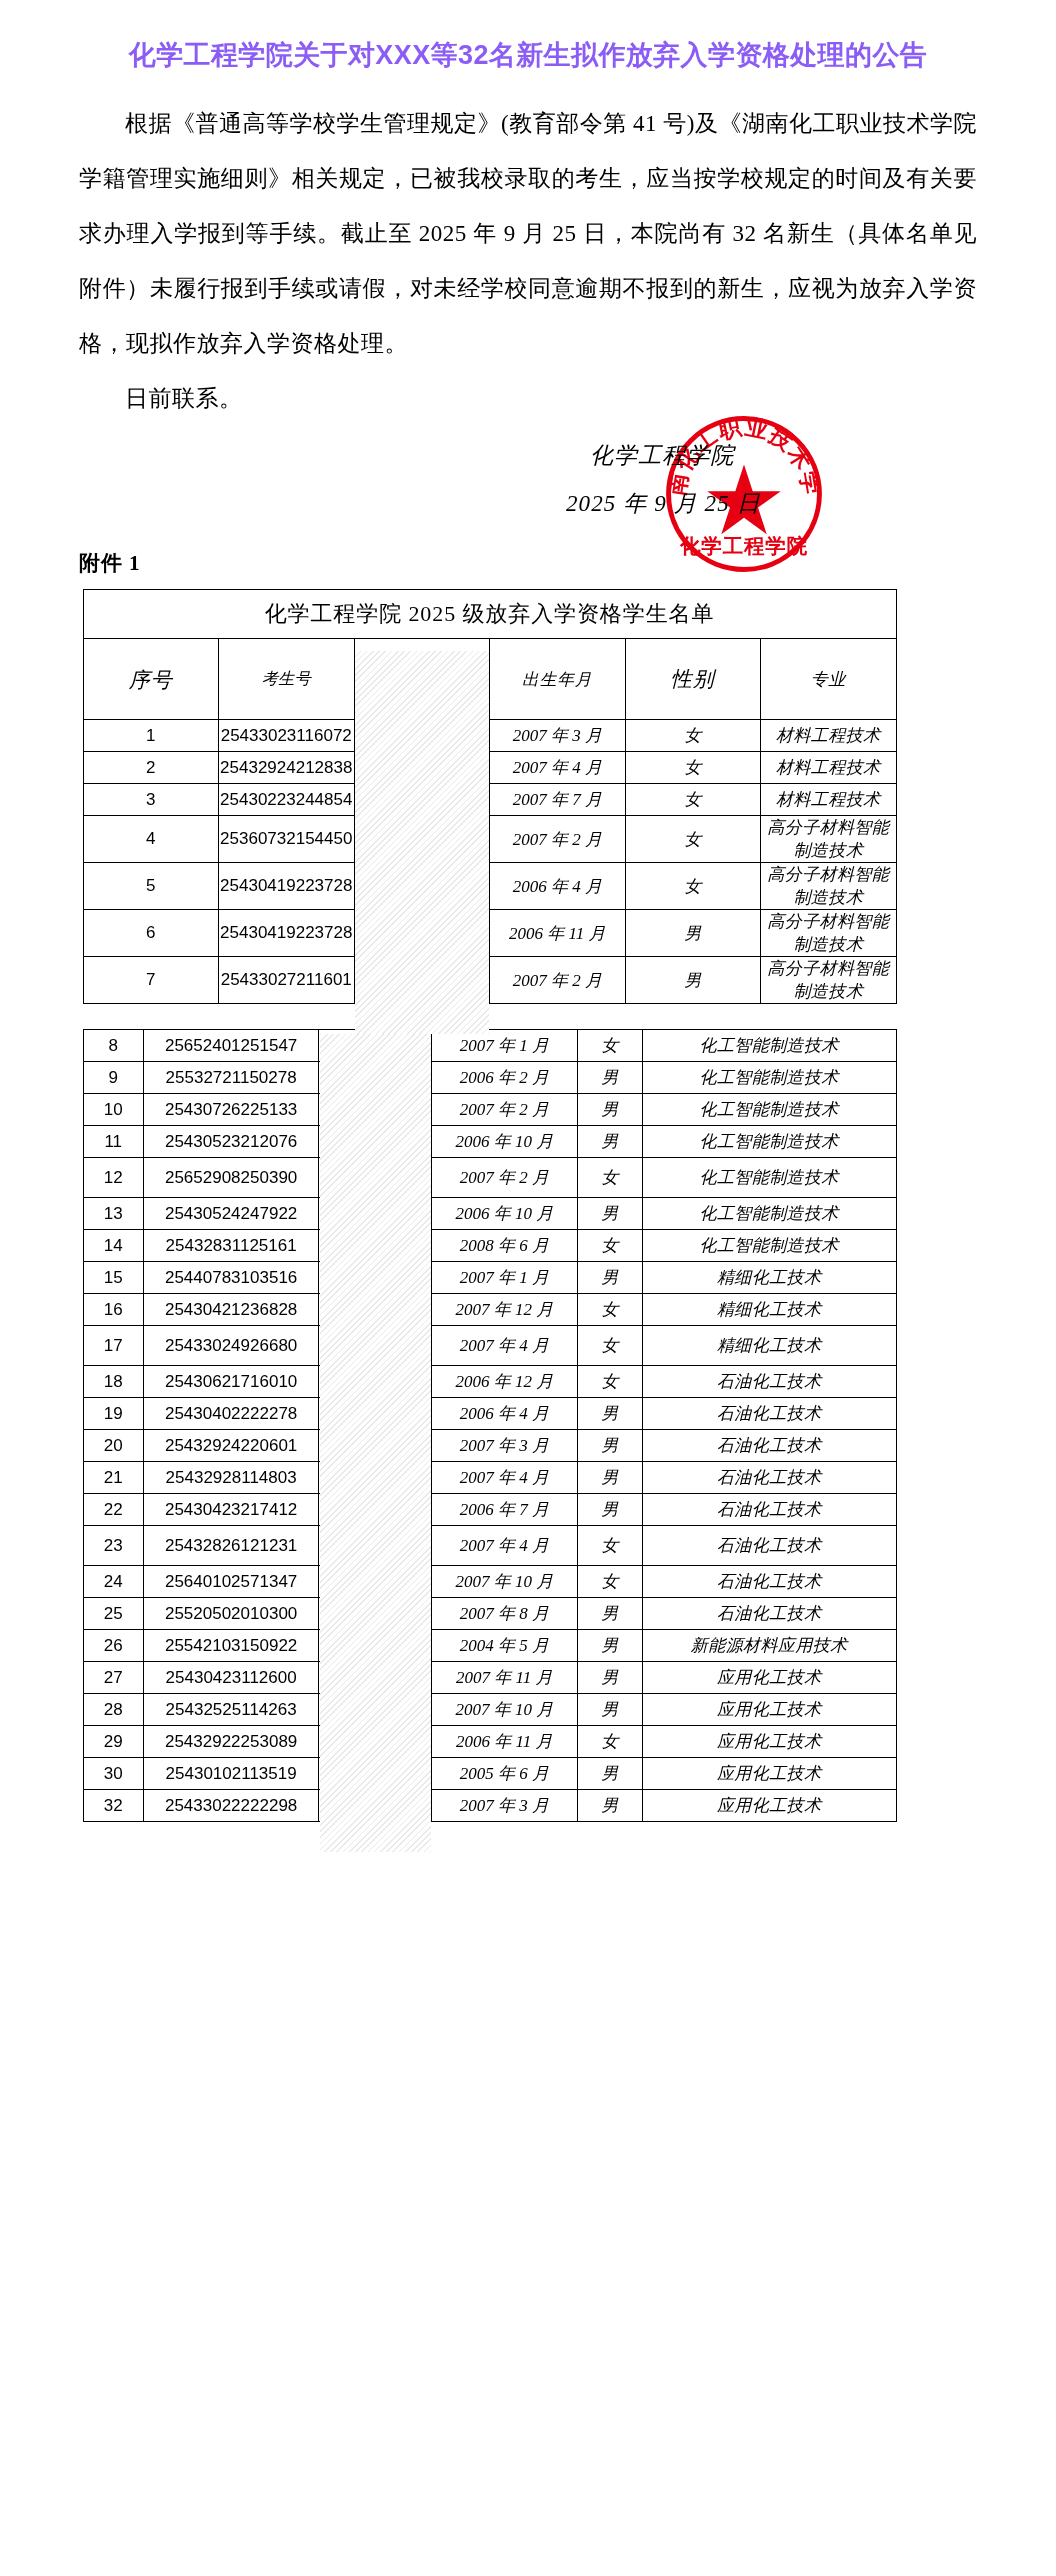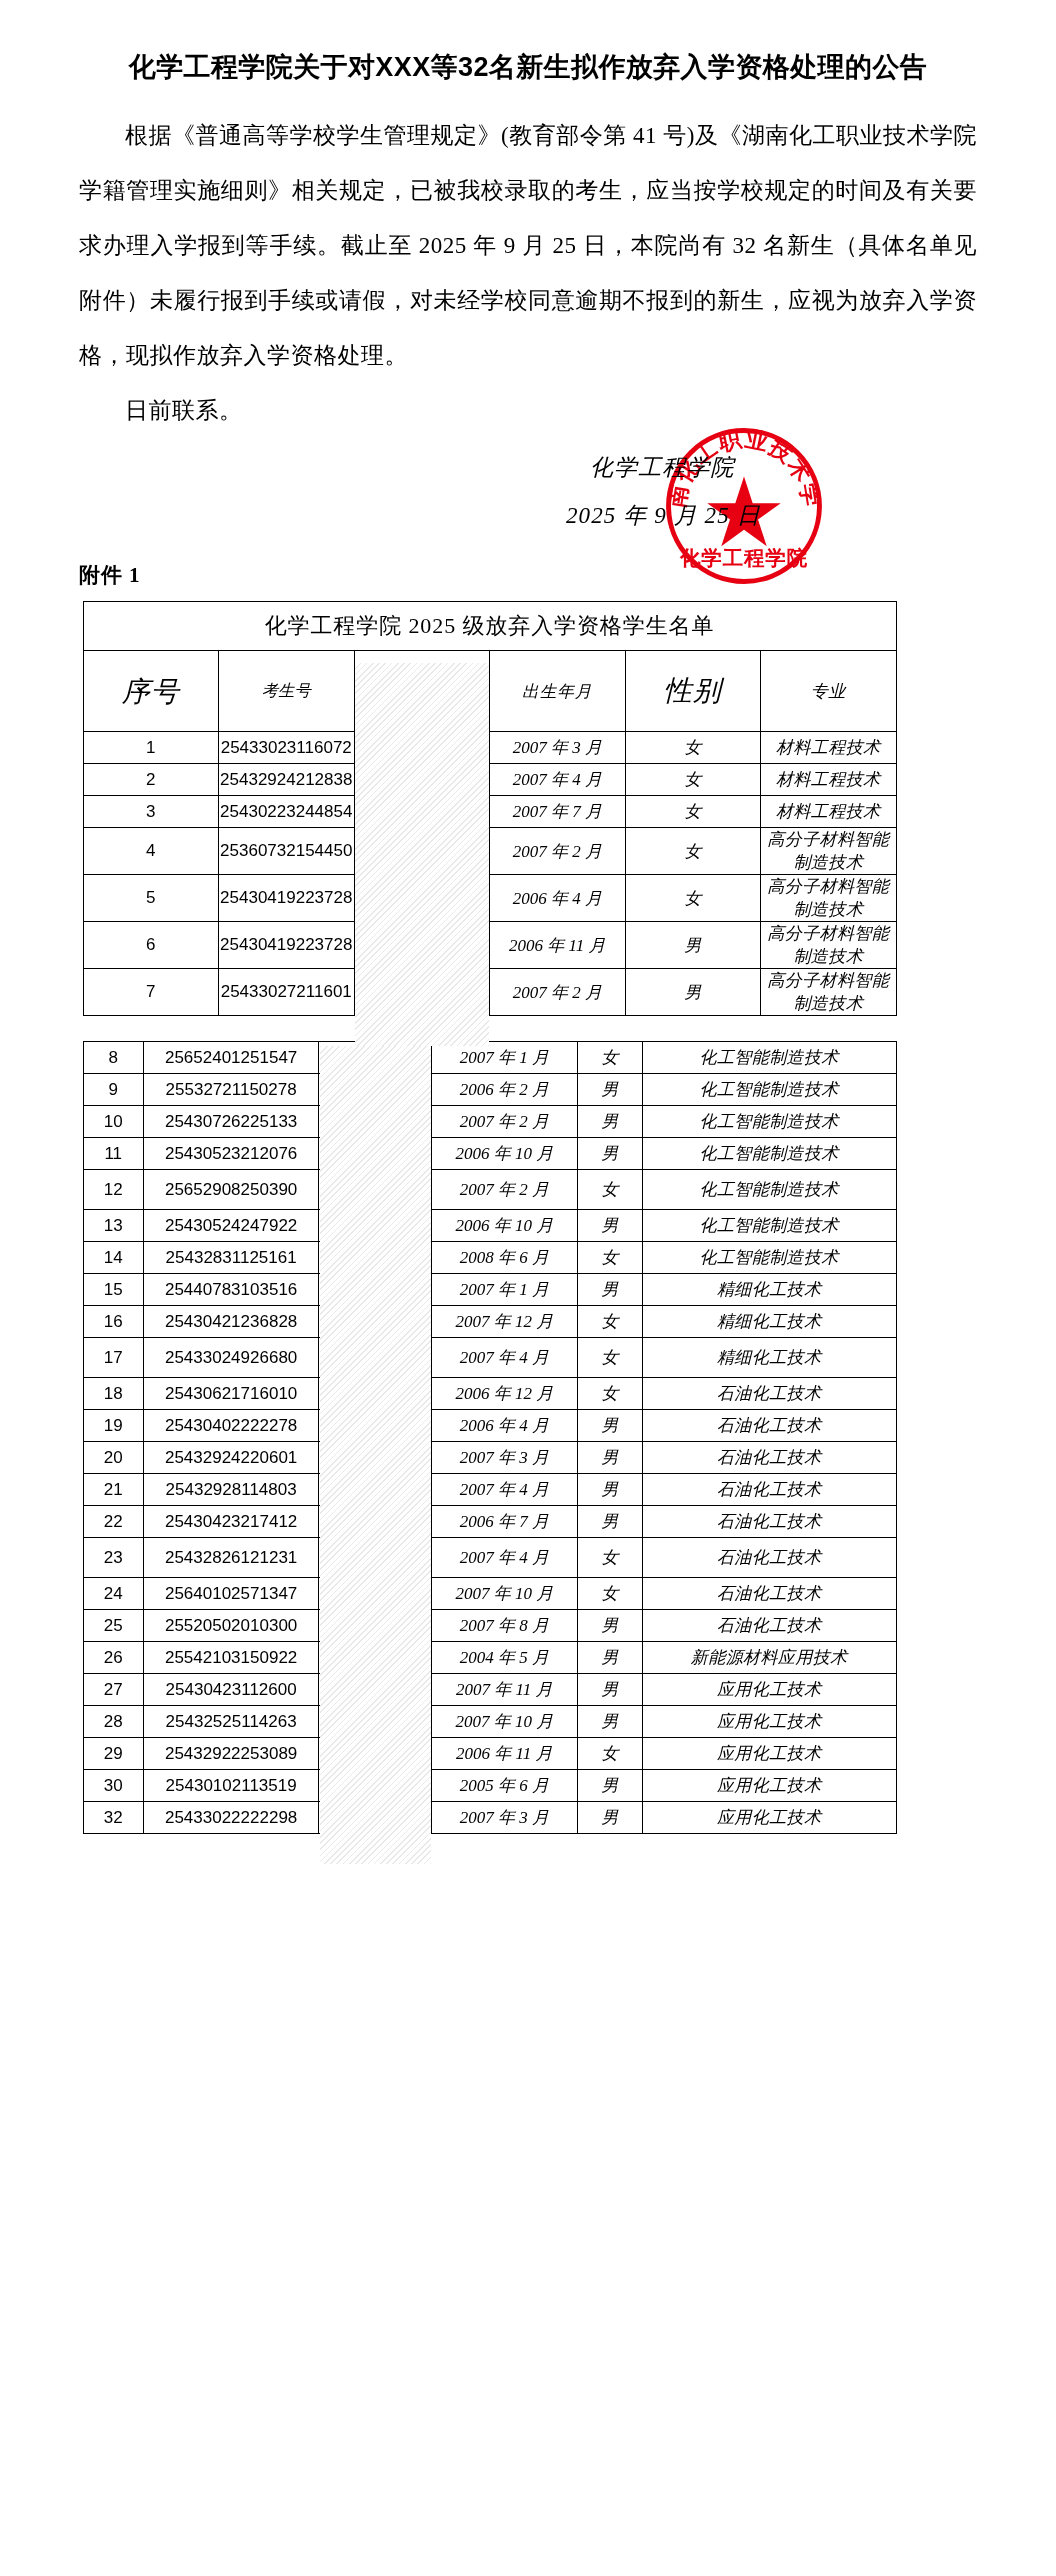--- a/index.html
+++ b/index.html
@@ -20,28 +20,28 @@
   .page {
     width: 1056px;
     position: relative;
     padding: 0;
   }
 
   
   .doc-title {
     width: 933px;
     margin: 0 auto;
-    padding-top: 42px;
+    padding-top: 30px;
     text-align: center;
     font-family: "Liberation Sans", "DejaVu Sans", sans-serif;
     font-weight: bold;
     font-size: 27px;
     line-height: 50px;
     letter-spacing: 0.4px;
-    color: #000000;
+    color: #8b5cf6;
   }
 
   
   .body-wrap {
     width: 898px;
     margin: 0 auto;
     padding-top: 16px;
   }
   .para {
     font-family: "Liberation Serif", "DejaVu Serif", serif;
@@ -130,21 +130,21 @@
     font-weight: normal;
   }
   .hdr-row td {
     height: 81px;
     font-size: 21px;
     font-style: italic;
     letter-spacing: 0.9px;
   }
   .hdr-vert {
     line-height: 27px;
-    font-size: 28px;
+    font-size: 21px;
   }
   tr.data-row td {
     height: 32px;
     font-size: 17px;
   }
   td.c-idx { width: 51px; font-family:"Liberation Sans","DejaVu Sans",sans-serif; font-size:16px; }
   td.c-exam { width: 148px; font-family:"Liberation Sans","DejaVu Sans",sans-serif; font-size:16.3px; letter-spacing:0px; }
   td.c-name { width: 95px; }
   td.c-birth { width: 123px; font-style: italic; font-size: 16.7px; }
   td.c-sex  { width: 55px; font-style: italic; font-size: 17px; }

